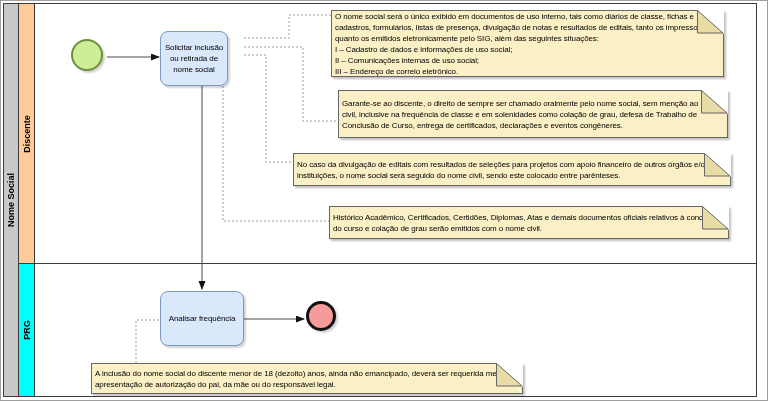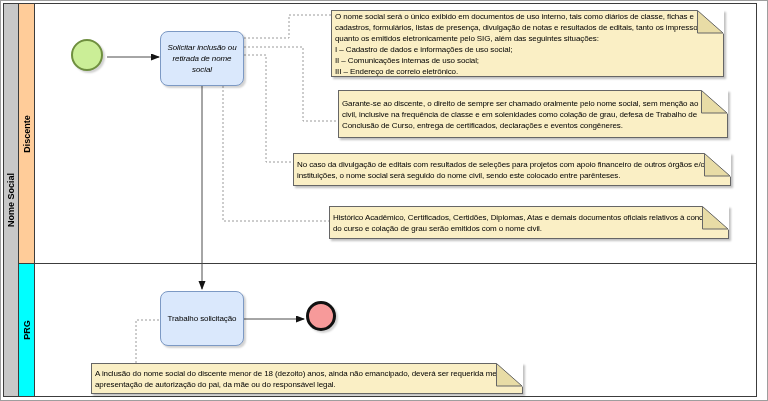--- a/index.html
+++ b/index.html
@@ -21,21 +21,21 @@
   .flow{stroke:var(--line,#4d4d4d);stroke-width:1;fill:none;}
   .assoc{stroke:var(--dotted,#9a9a9a);stroke-width:1;fill:none;stroke-dasharray:2,2;}
   
   .node{position:absolute;box-sizing:border-box;z-index:2;}
   .task{
     background:var(--task-fill,#dae8fc);border:1px solid var(--task-border,#7c99c4);border-radius:8px;
     display:flex;align-items:center;justify-content:center;text-align:center;
     font-size:8px;line-height:11px;letter-spacing:-0.1px;padding:1px;
     box-shadow:2px 2px 2px rgba(0,0,0,0.18);
   }
-  #task1{left:159px;top:30px;width:84px;height:55px;font-style:italic;}
+  #task1{left:159px;top:30px;width:68px;height:55px;}
   #task2{left:159px;top:290px;width:84px;height:55px;}
   .event{border-radius:50%;box-shadow:2px 2px 2px rgba(0,0,0,0.18);}
   #start-event{left:70px;top:38px;width:32px;height:32px;background:var(--start-fill,#cbee97);border:2px solid var(--start-border,#6f8f3f);}
   #end-event{left:305px;top:300px;width:30px;height:30px;background:var(--end-fill,#f79a9a);border:3px solid var(--end-border,#111111);}
   
   .note{
     background:var(--note-fill,#faefc5);border:1px solid var(--note-border,#666666);
     display:flex;align-items:center;
     box-shadow:2px 2px 2px rgba(0,0,0,0.25);
   }
@@ -84,21 +84,21 @@
     <path class="assoc" d="M135,362 V319 H159"></path>
   </svg>
 
   <div id="start-event" class="node event"></div>
 
   <div id="task1" class="node task">
     <span>Solicitar inclusão ou retirada de nome social</span>
   </div>
 
   <div id="task2" class="node task">
-    <span>Trabalho solicitação</span>
+    <span>Analisar frequência</span>
   </div>
 
   <div id="end-event" class="node event"></div>
 
   <div id="note1" class="node note">
     <div class="note-text">O nome social será o único exibido em documentos de uso interno, tais como diários de classe, fichas e cadastros, formulários, listas de presença, divulgação de notas e resultados de editais, tanto os impressos quanto os emitidos eletronicamente pelo SIG, além das seguintes situações:
 I – Cadastro de dados e informações de uso social;
 II – Comunicações internas de uso social;
 III – Endereço de correio eletrônico.</div>
     <svg class="fold" viewBox="0 0 27 24">

